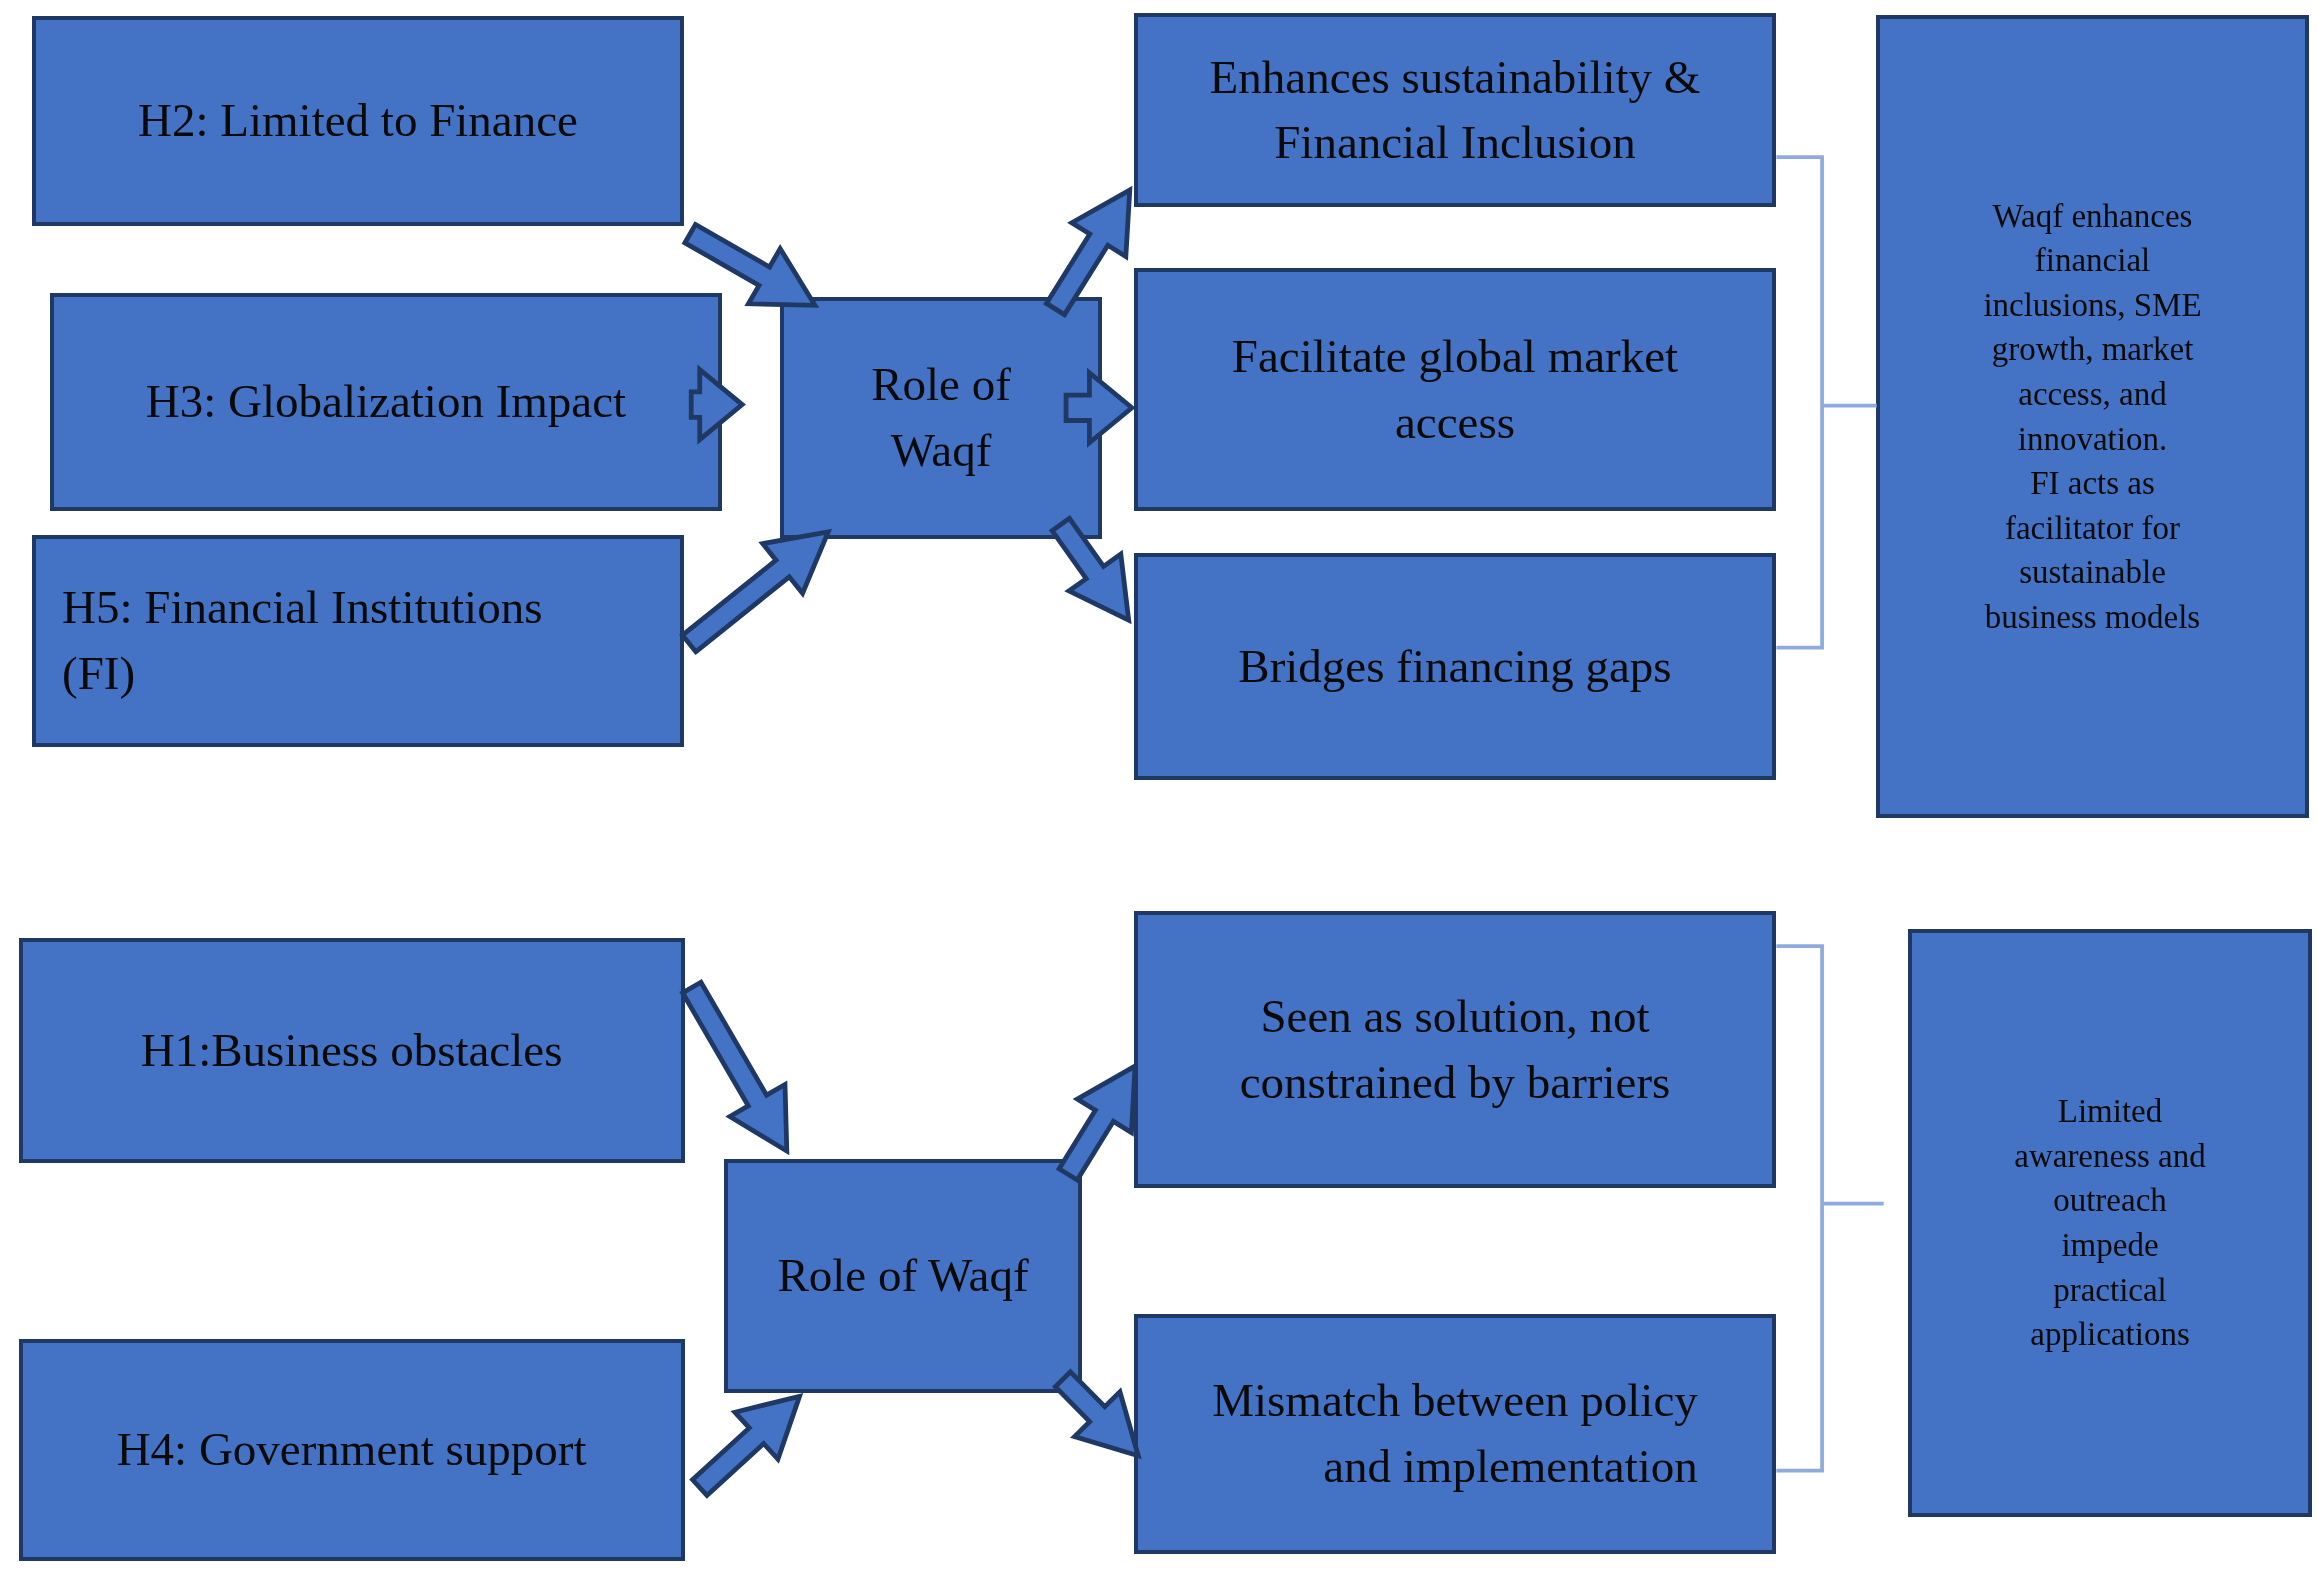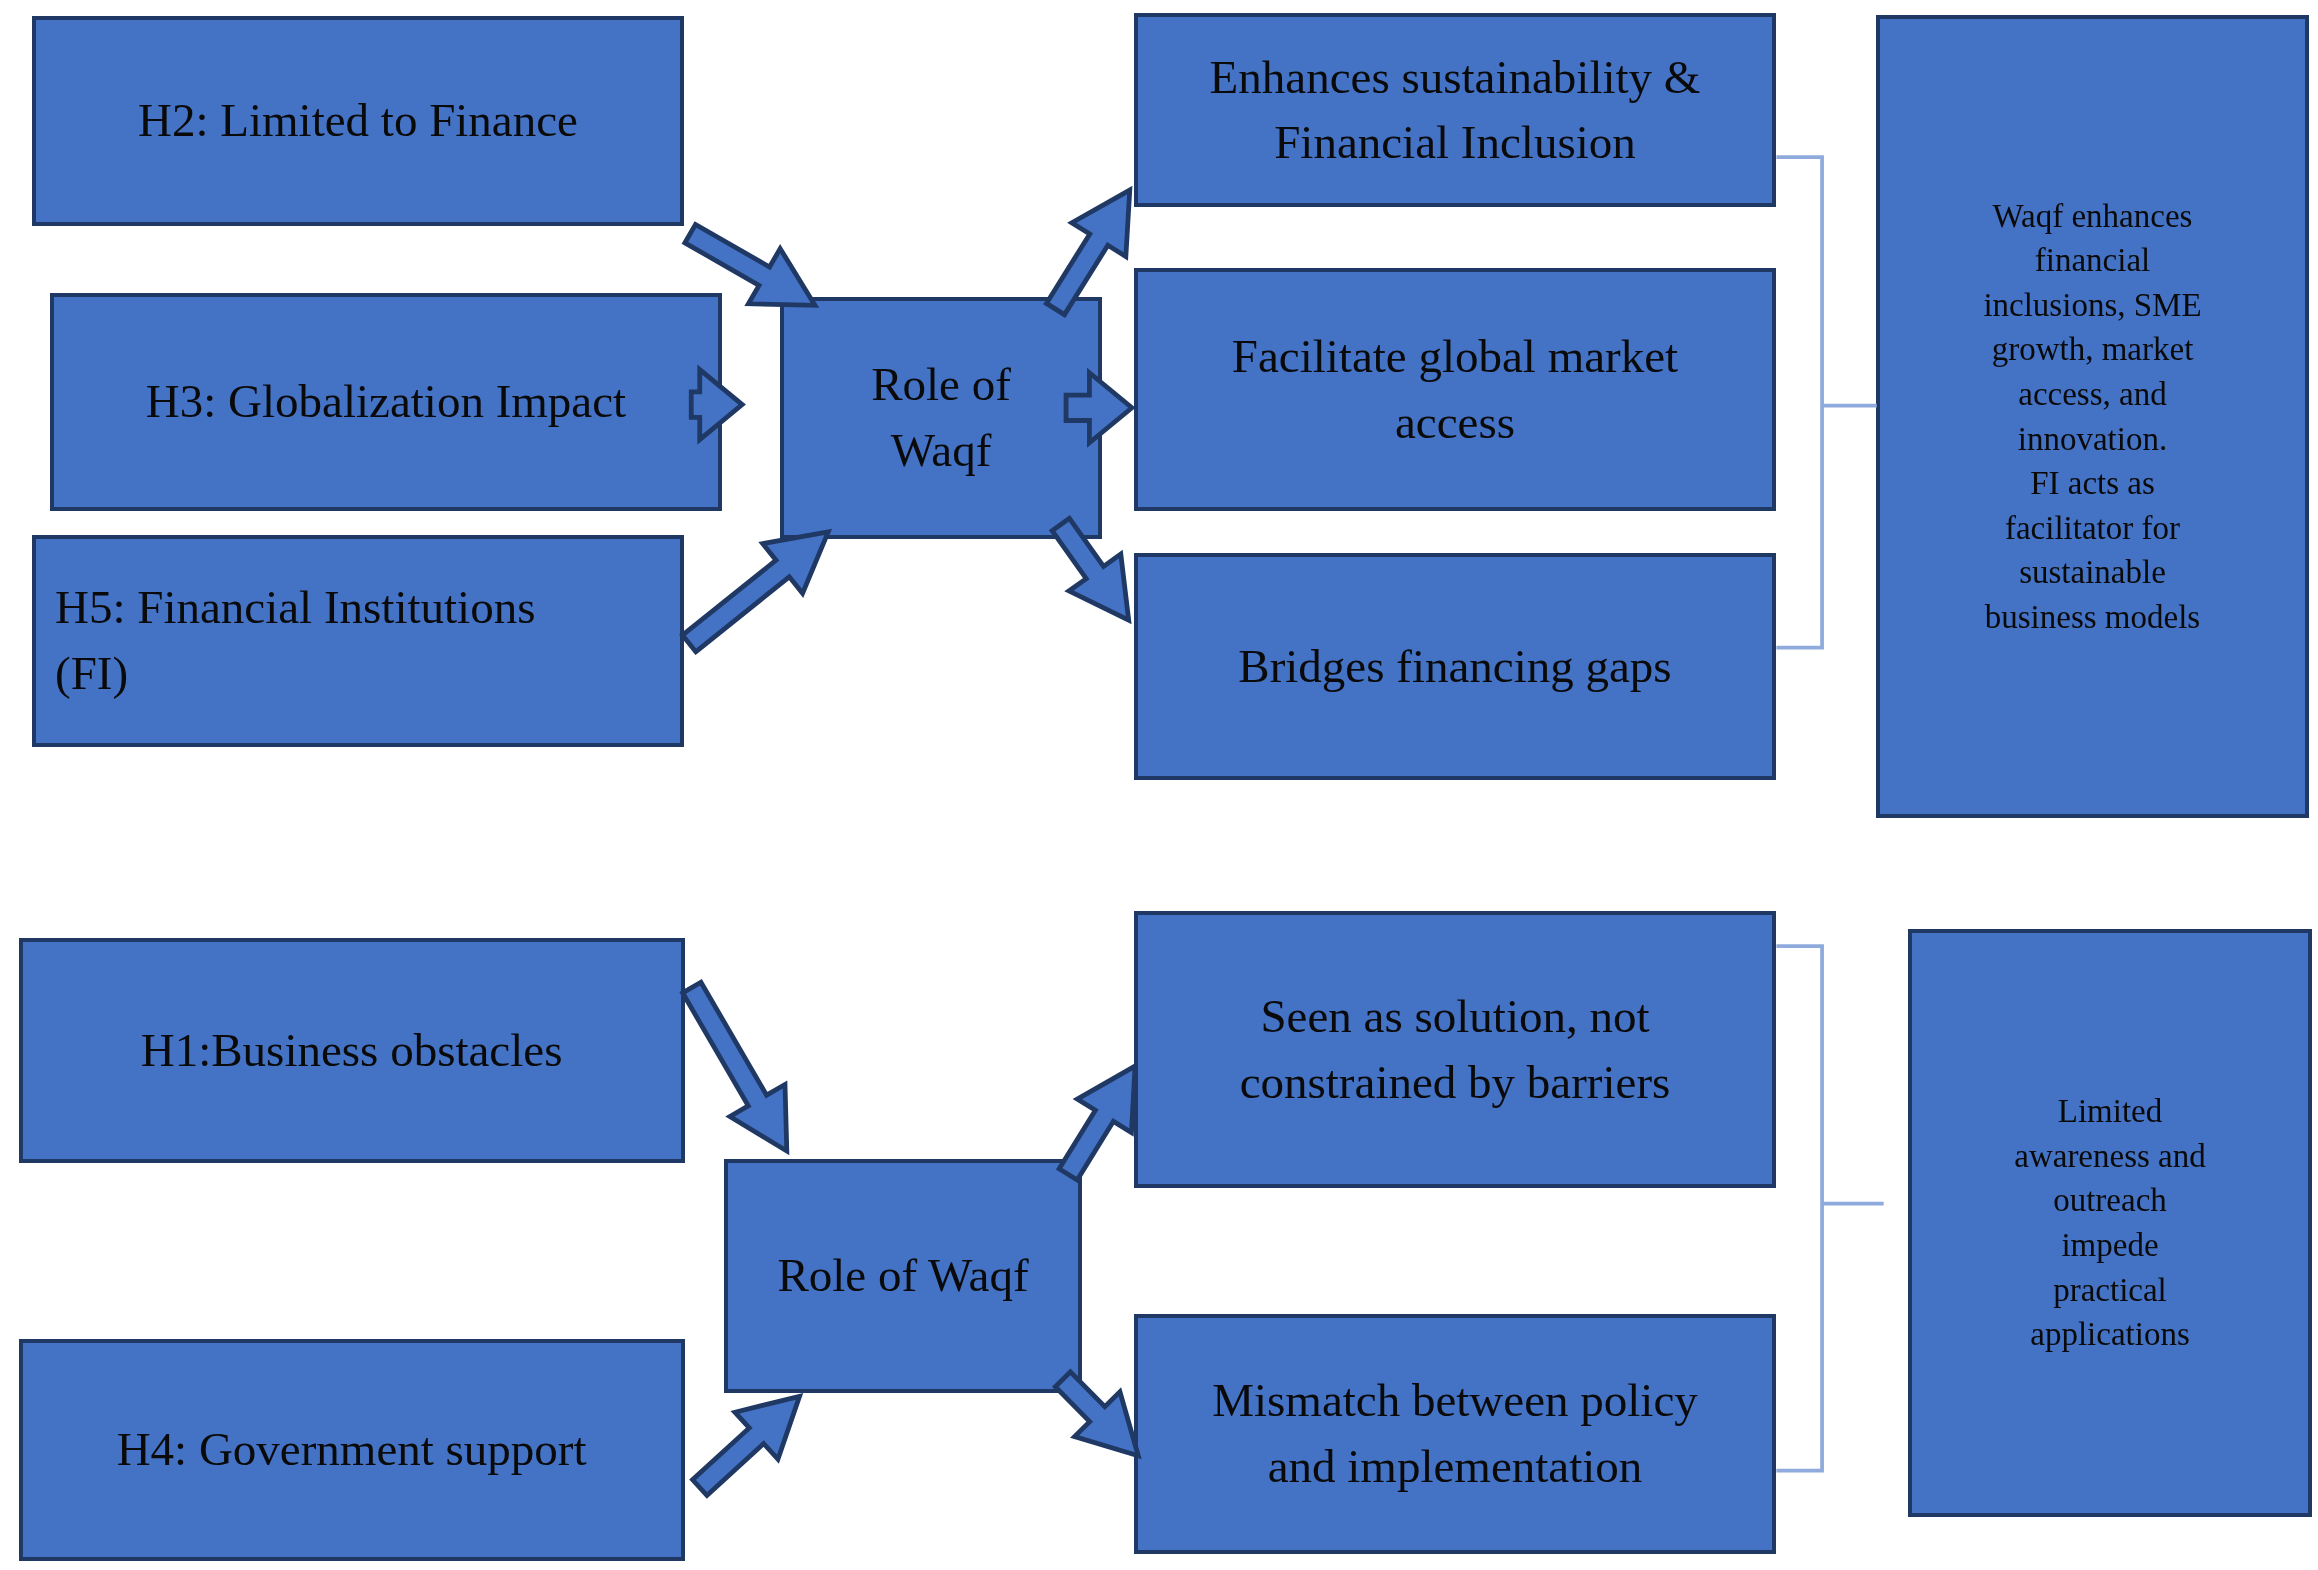--- a/index.html
+++ b/index.html
@@ -21,21 +21,21 @@
     justify-content:center;
     text-align:center;
     white-space:pre-line;
     font-size:47px;
     line-height:1.4;
     padding:0 29px;
   }
   .box.left-align{
     justify-content:flex-start;
     text-align:left;
-    padding-left:19px;
+    padding-left:26px;
   }
   .box.summary{
     font-size:33px;
     line-height:1.35;
   }
   #svg-overlay{
     position:absolute;
     left:0;top:0;
     pointer-events:none;
   }
@@ -46,21 +46,21 @@
   #box-role-top      {left:740px; top:297px;  width:322px;  height:242px;margin-left:40px;}
   #box-sustainability{left:1134px; top:13.3px;   width:642px; height:194px;}
   #box-market-access {left:1134px; top:268px;  width:642px; height:243px;}
   #box-financing-gaps{left:1134px; top:538px; width:642px; height:227px;margin-top:15px;}
   #box-summary-top   {left:1876px; top:15px;   width:433px;  height:803px;}
   
   #box-h1            {left:18.6px;   top:938px; width:666px; height:225px;}
   #box-h4            {left:18.6px;   top:1339px; width:666px; height:222px;}
   #box-role-bottom   {left:724px; top:1159px; width:358px;  height:234px;}
   #box-solution      {left:1134px; top:911px; width:642px; height:277px;}
-  #box-mismatch      {left:1134px; top:1314px; width:642px; height:240px;}
+  #box-mismatch      {left:1134px; top:1314px; width:642px; height:240px;text-align:right;}
   #box-summary-bottom{left:1908px; top:929px; width:404px;  height:588px;}
 </style>
 </head>
 <body style="background: rgb(255, 255, 255);">
 
 <div class="box" id="box-h2">H2: Limited to Finance</div>
 <div class="box" id="box-h3">H3: Globalization Impact</div>
 <div class="box left-align" id="box-h5">H5: Financial Institutions
 (FI)</div>
 <div class="box" id="box-role-top">Role of

